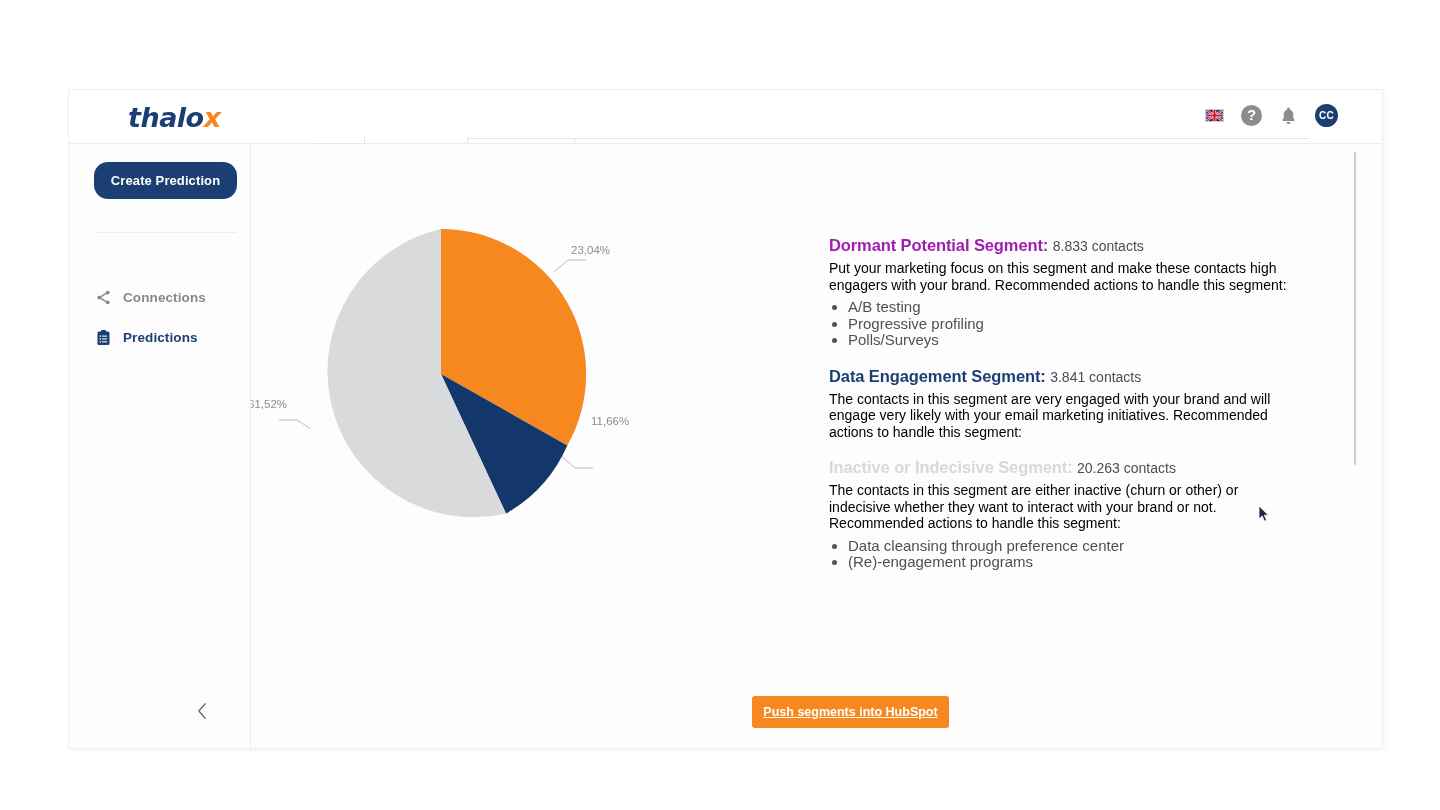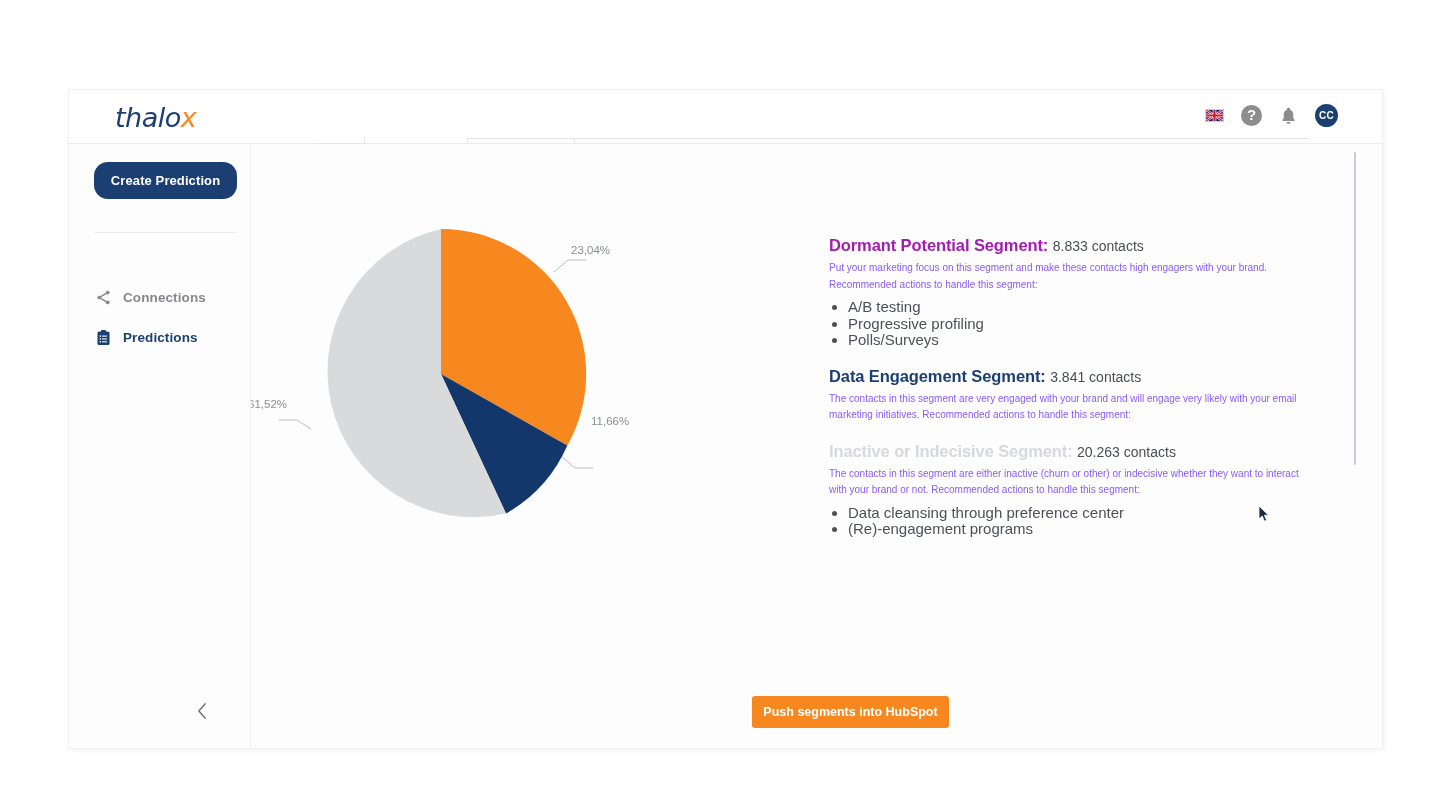--- a/index.html
+++ b/index.html
@@ -36,25 +36,25 @@
     position: absolute;
     left: 0; top: 0;
     width: 100%;
     height: 54px;
     background: #ffffff;
     border-bottom: 1px solid #ececec;
   }
 
   .brand {
     position: absolute;
-    left: 46px;
+    left: 59px;
     top: 12px;
     font-family: "DejaVu Sans", sans-serif;
     font-size: 27px;
-    font-weight: normal;
+    font-weight: bold;
     font-style: italic;
     letter-spacing: -0.5px;
     color: #1c3f73;
     user-select: none;
   }
   .brand .dot {
     color: #f7871f;
   }
 
   .topbar-icons {
@@ -228,23 +228,23 @@
   .seg-title.navy   { color: #1c3f73; }
   .seg-title.grey   { color: #d6d8db; }
 
   .seg-count {
     font-size: 14px;
     color: #4a4d52;
     display: inline;
   }
 
   .seg-desc {
-    font-size: 10px;
+    font-size: 14px;
     line-height: 16.5px;
-    color: #8b5cf6;
+    color: #000000;
     margin-top: 5px;
   }
 
   .seg-list {
     margin: 6px 0 0 19px;
     padding: 0;
   }
   .seg-list li {
     font-size: 15px;
     line-height: 16.5px;
@@ -260,20 +260,21 @@
     width: 197px;
     height: 32px;
     background: #f7871f;
     color: #ffffff;
     border: none;
     border-radius: 3px;
     font-size: 12.5px;
     font-weight: bold;
     cursor: pointer;
     font-family: "Liberation Sans", sans-serif;
+    text-decoration: underline;
   }
 
   
   .scroll-track {
     position: absolute;
     right: 26px;
     top: 8px;
     width: 3px;
     height: 580px;
     background: transparent;

